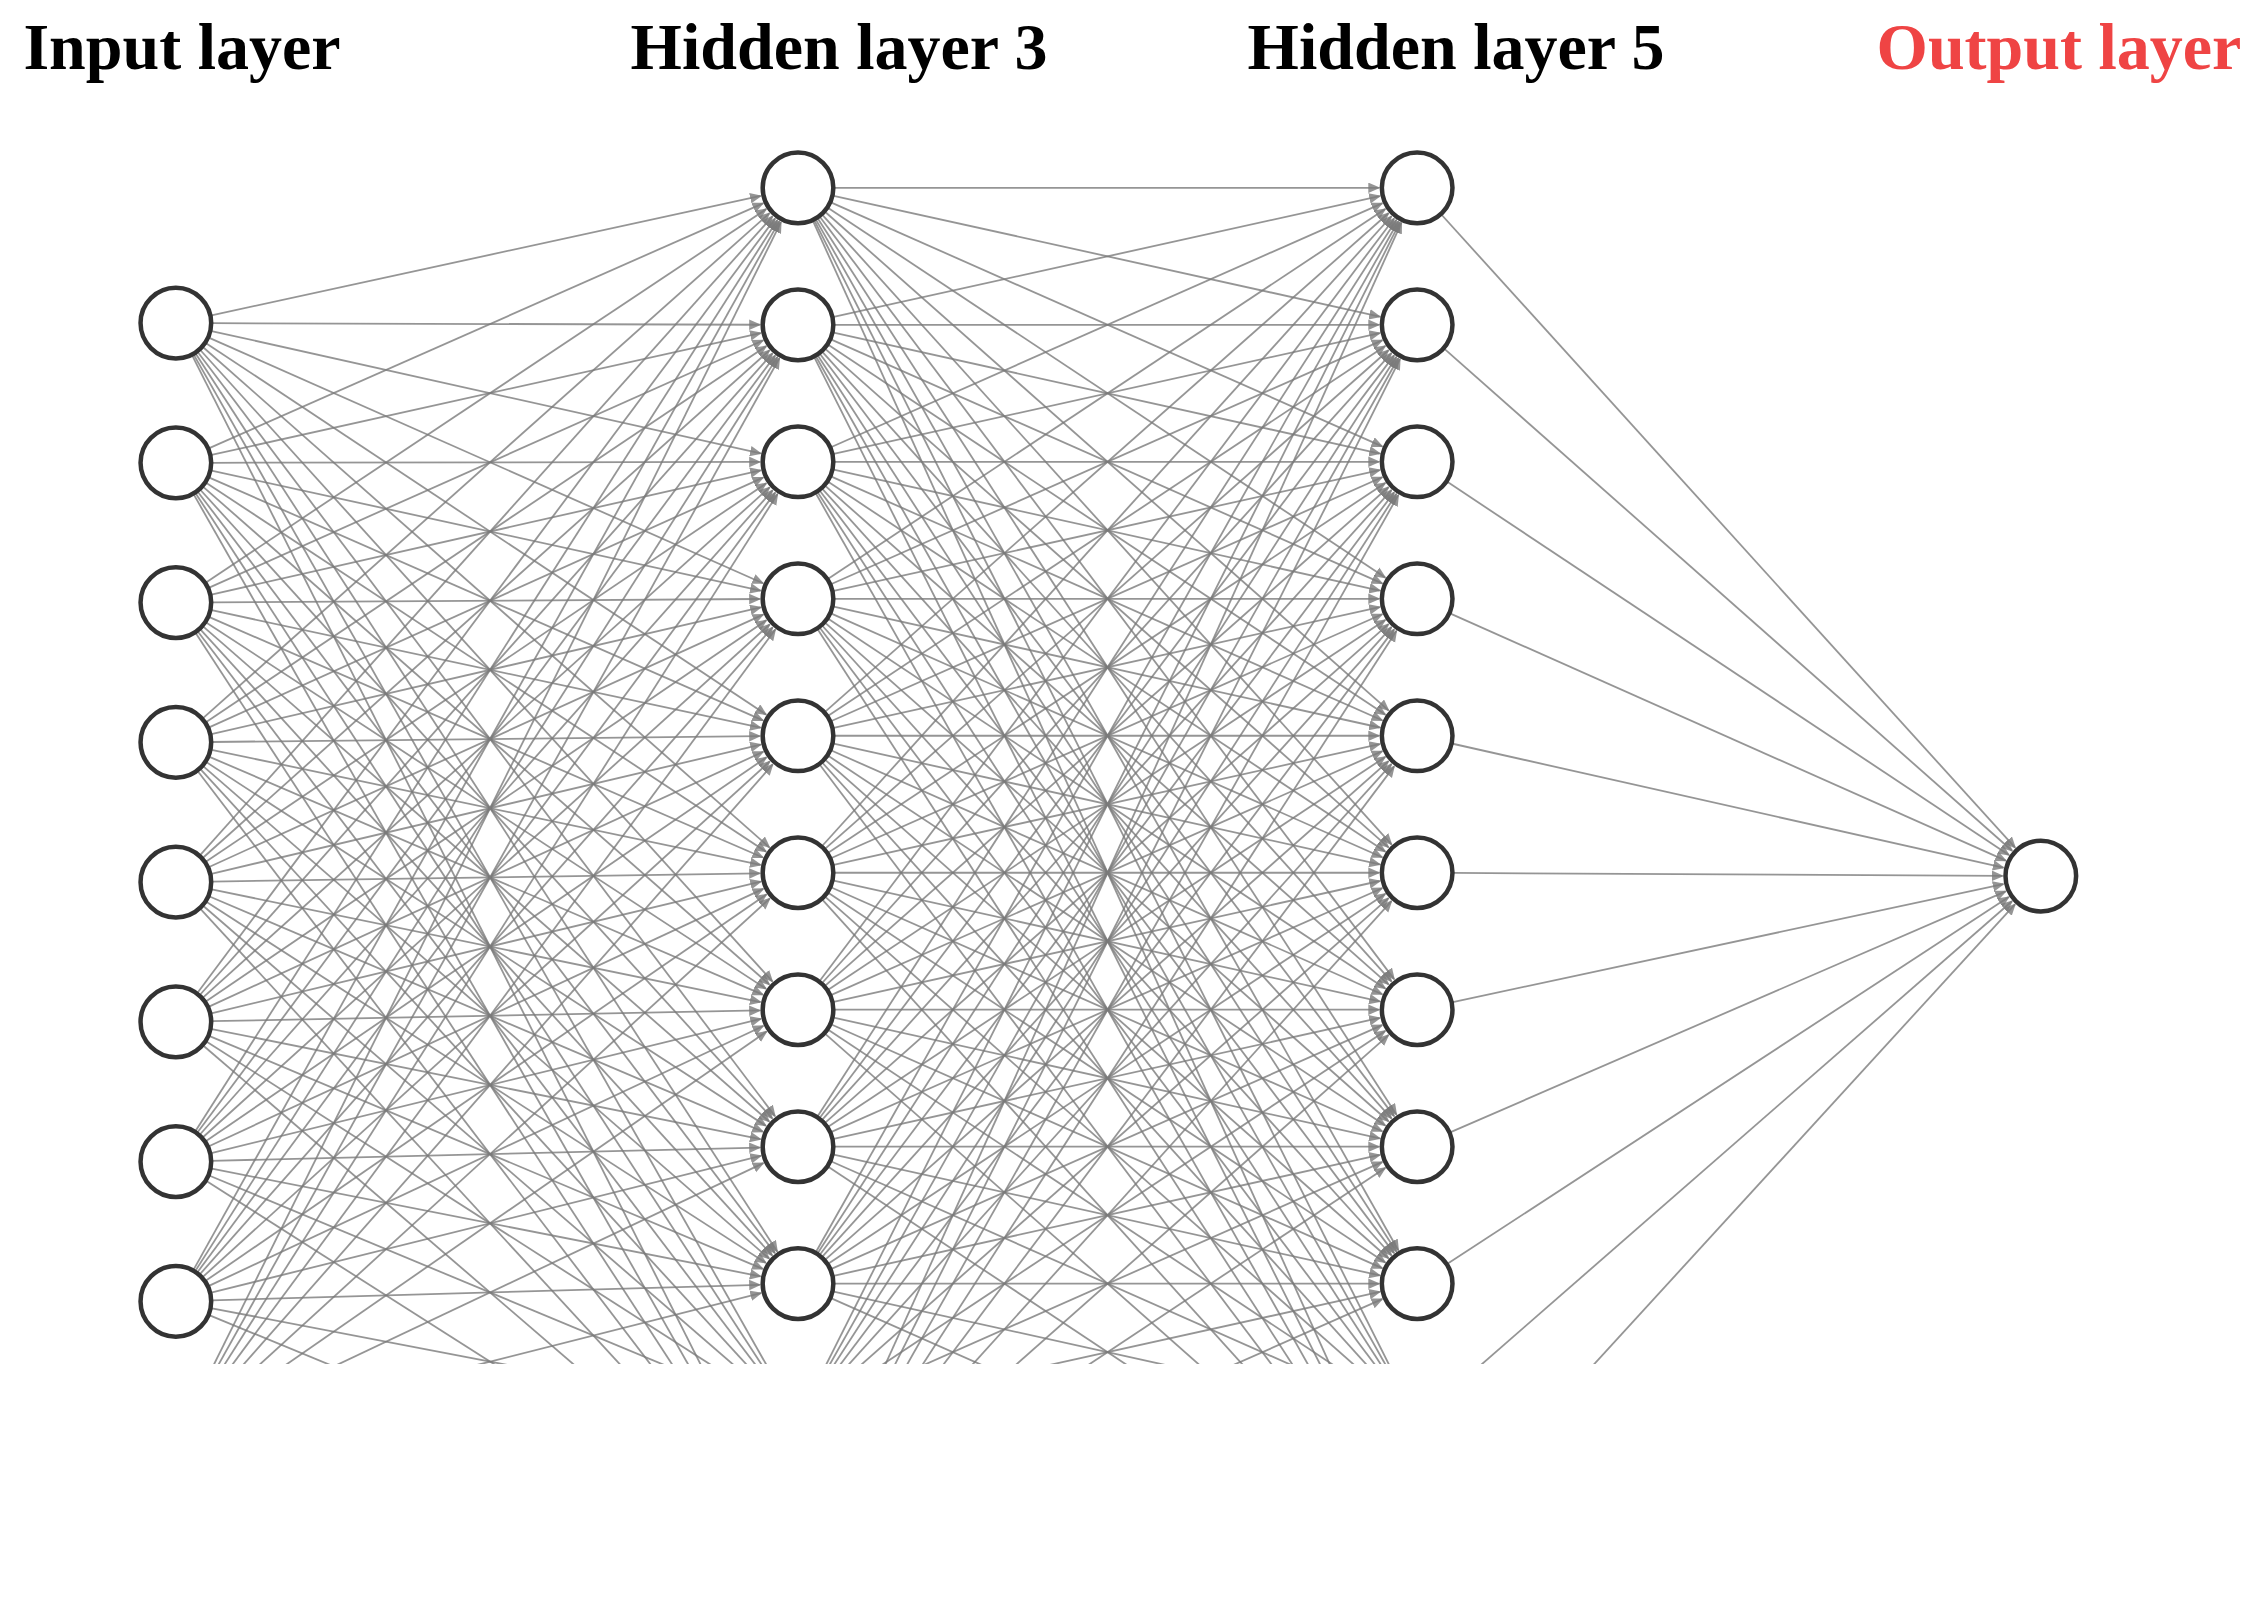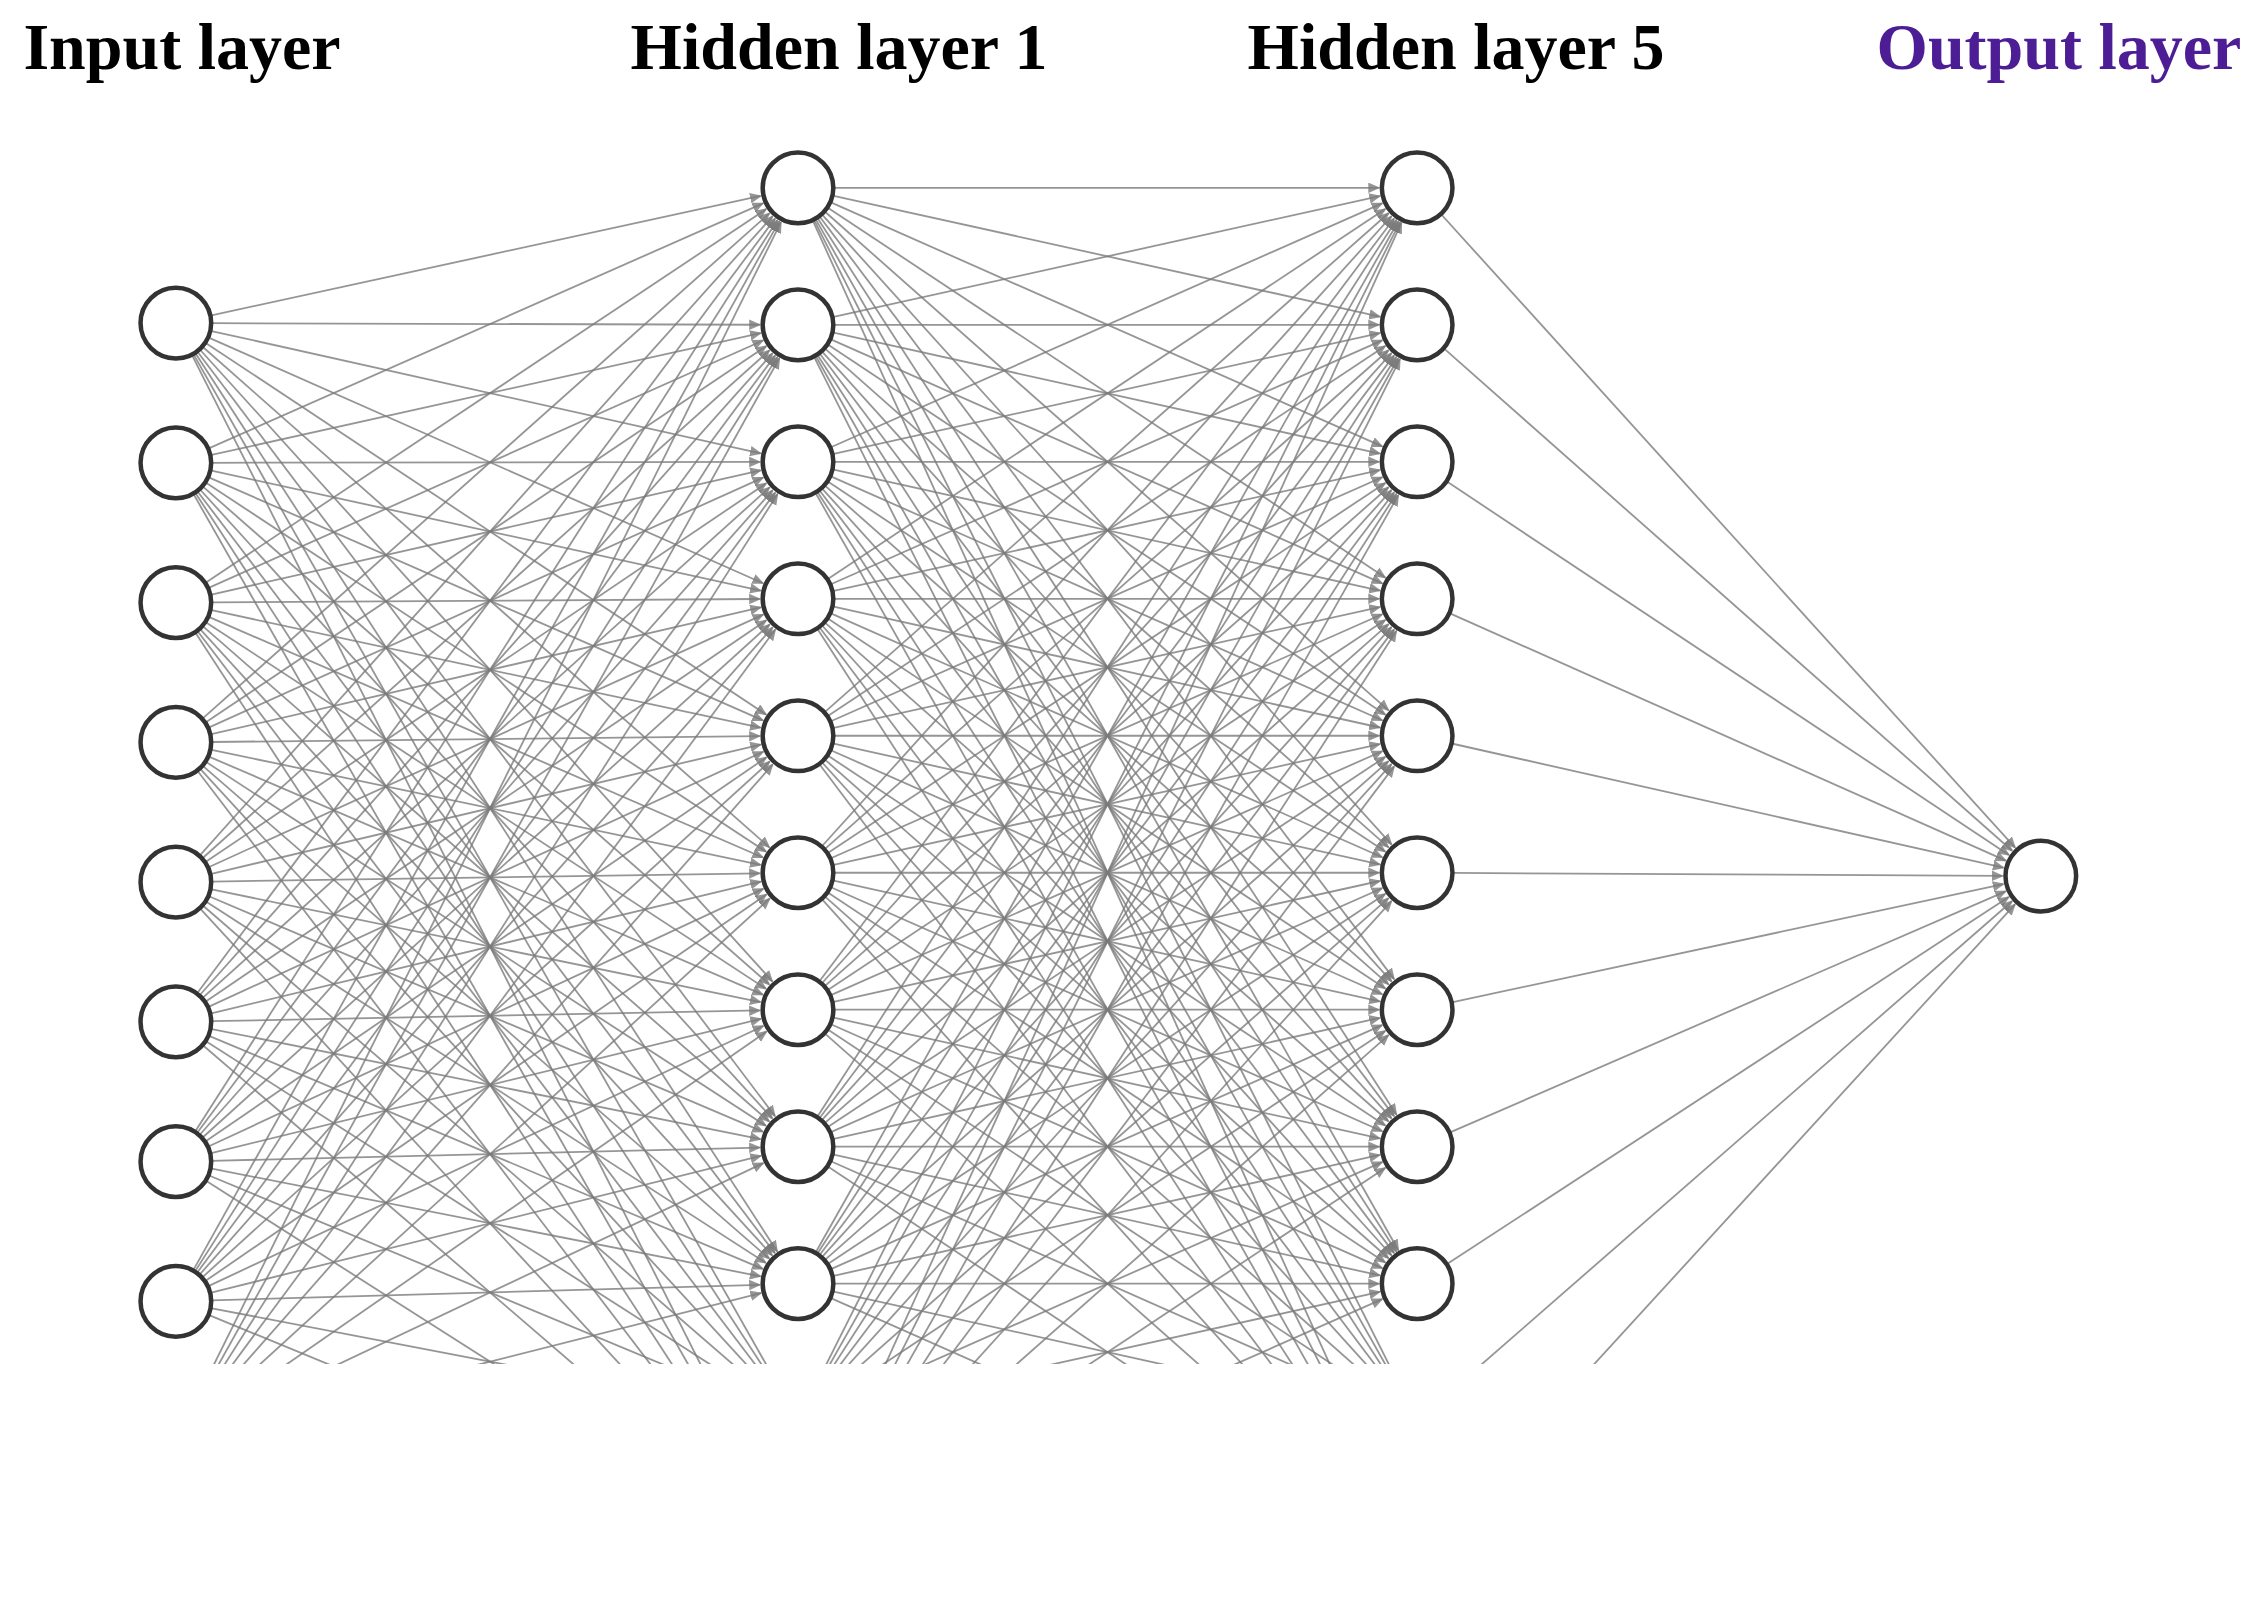--- a/index.html
+++ b/index.html
@@ -318,18 +318,18 @@
         <circle cx="1886" cy="1708.4" r="47" fill="#ffffff" stroke="#333333" stroke-width="6"></circle>
         <circle cx="1886" cy="1890.7" r="47" fill="#ffffff" stroke="#333333" stroke-width="6"></circle>
         <circle cx="1886" cy="2073" r="47" fill="#ffffff" stroke="#333333" stroke-width="6"></circle>
       </g>
       <g>
         <circle cx="2716" cy="1166" r="47" fill="#ffffff" stroke="#333333" stroke-width="6"></circle>
       </g>
     </svg>
   <div>
     <div class="layer-label" style="left: 182px; color: rgb(0, 0, 0);">Input layer</div>
-    <div class="layer-label" style="left: 839px; color: rgb(0, 0, 0);">Hidden layer 1</div>
+    <div class="layer-label" style="left: 839px; color: rgb(0, 0, 0);">Hidden layer 3</div>
     <div class="layer-label" style="left: 1456px; color: rgb(0, 0, 0);">Hidden layer 5</div>
-    <div class="layer-label" style="left: 2059px; color: #4c1d95;">Output layer</div>
+    <div class="layer-label" style="left: 2059px; color: #ef4444;">Output layer</div>
   </div>
 </div>
 
 
 </body></html>

